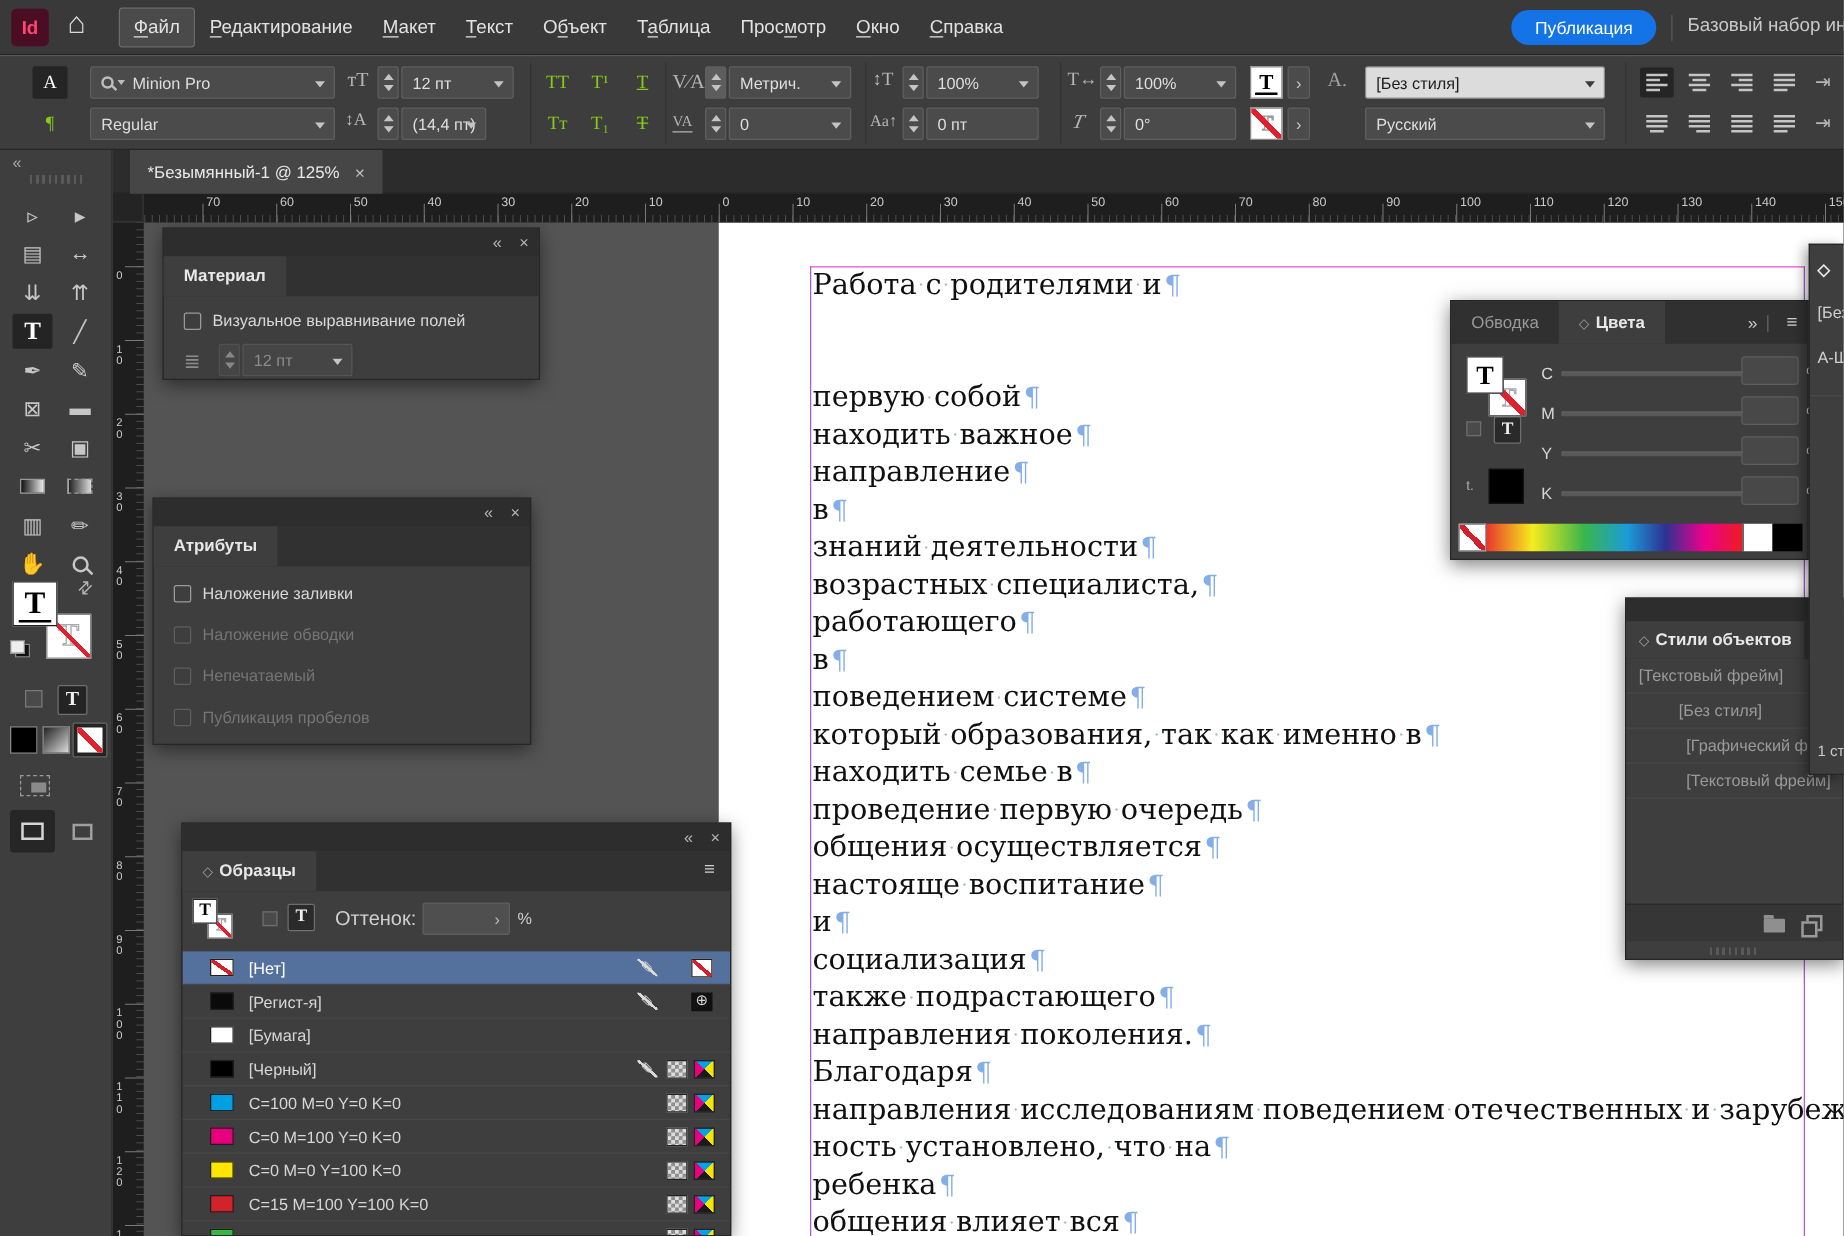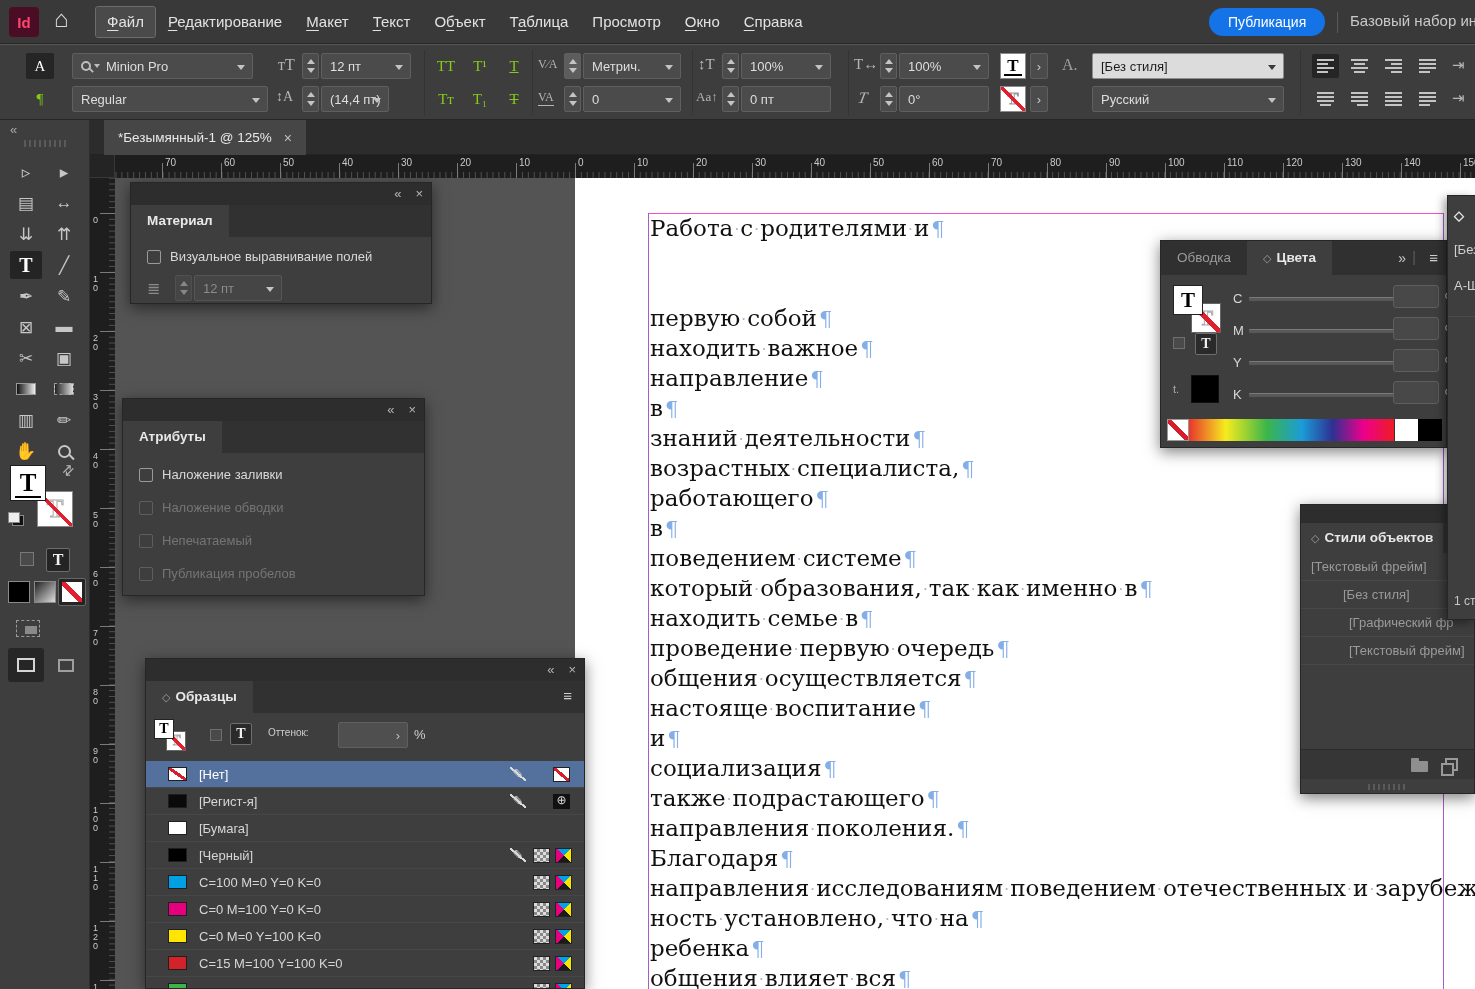--- a/index.html
+++ b/index.html
@@ -178,21 +178,21 @@
       </div>
     <div id="publish" style="background: rgb(20, 115, 230);">Публикация</div>
     <div id="mdiv"></div>
     <div id="workspace">Базовый набор ин</div>
   </div>
 
   <div id="controlbar">
     <div class="cbtn sel" style="left:26px;top:8px;">А</div>
     <div class="cbtn" style="left:26px;top:41px;">¶</div>
 
-    <div class="fld chvf" style="left:72px;top:8px;width:181px;">
+    <div class="fld chvf" style="left:72px;top:8px;width:196px;">
         <span class="mag"></span>
         <span class="minichv"></span>
         <span>Minion Pro</span>
       </div>
     <div class="fld chvf" style="left:72px;top:41px;width:196px;">
         <span>Regular</span>
       </div>
 
     <div class="cic" style="left:278px;top:11px;font-size:16px;">тT</div>
     <div class="stp" style="left:302px;top:8px;"></div>
@@ -207,21 +207,21 @@
 
     <div class="cdiv" style="left:424px;"></div>
     <div class="cbtn" style="left:432px;top:8px;">TT</div>
     <div class="cbtn" style="left:466px;top:8px;">T¹</div>
     <div class="cbtn" style="left:500px;top:8px;text-decoration:underline;">T</div>
     <div class="cbtn" style="left:432px;top:41px;">Tт</div>
     <div class="cbtn" style="left:466px;top:41px;">T₁</div>
     <div class="cbtn" style="left:500px;top:41px;text-decoration:line-through;">T</div>
 
     <div class="cdiv" style="left:532px;"></div>
-    <div class="cic" style="left:538px;top:12px;font-size:12px;">V∕A</div>
+    <div class="cic" style="left:538px;top:12px;font-size:16px;">V∕A</div>
     <div class="stp hl" style="left:564px;top:8px;"></div>
     <div class="fld chvf" style="left:583px;top:8px;width:98px;">
         <span>Метрич.</span>
       </div>
     <div class="cic" style="left:538px;top:45px;font-size:12px;border-bottom:1px solid #b5b5b5;">VA</div>
     <div class="stp" style="left:564px;top:41px;"></div>
     <div class="fld chvf" style="left:583px;top:41px;width:98px;">
         <span>0</span>
       </div>
 
@@ -594,21 +594,21 @@
         <span>T</span>
       </div>
     <div style="position:absolute;left:20px;top:72px;width:20px;height:20px;background:#fff;border:1px solid #666;z-index:1;display:flex;align-items:center;justify-content:center;font-family:'Liberation Serif',serif;font-weight:bold;font-size:14px;color:transparent;-webkit-text-stroke:1px #aaa;">
         <span>T</span>
         <span style="position:absolute;inset:0;background:linear-gradient(to top right,transparent 44%,#e0202e 44%,#e0202e 56%,transparent 56%);"></span>
       </div>
     <div style="position:absolute;left:64px;top:70px;width:12px;height:12px;border:1px solid #6e6e6e;background:#4a4a4a;"></div>
     <div class="tmini" style="position:absolute;left:84px;top:64px;">
         <span>T</span>
       </div>
-    <div style="position:absolute;left:122px;top:68px;font-size:10px;color:#cfcfcf;">Оттенок:</div>
+    <div style="position:absolute;left:122px;top:68px;font-size:16px;color:#cfcfcf;">Оттенок:</div>
     <div class="fld" style="left:192px;top:63px;width:70px;background:#4f4f4f;">
         <span></span>
         <span style="position:absolute;right:7px;color:#bdbdbd;">›</span>
       </div>
     <div style="position:absolute;left:268px;top:68px;font-size:13px;color:#cfcfcf;">%</div>
     <div id="sw-list">
         <div class="swrow selrow">
           <span class="swchip none"></span>
           <span>[Нет]</span>
           <span class="pencil-no" style="right: 56px;">✎</span>
@@ -712,21 +712,21 @@
         </div>
       </div>
     <div style="position:absolute;left:6px;top:178px;width:22px;height:22px;background:#fff;border:1px solid #999;">
         <span style="position:absolute;inset:0;background:linear-gradient(to top right,transparent 42%,#d61f2c 42%,#d61f2c 58%,transparent 58%);"></span>
       </div>
     <div style="position:absolute;left:28px;top:178px;width:205px;height:22px;background:linear-gradient(90deg,#e8372c,#f6ec1e 18%,#3bb54a 38%,#1b9cd8 55%,#2e3192 70%,#ec008c 85%,#ed1c24 100%);"></div>
     <div style="position:absolute;left:233px;top:178px;width:24px;height:22px;background:#fff;border-left:1px solid #333;"></div>
     <div style="position:absolute;left:257px;top:178px;width:24px;height:22px;background:#000;"></div>
   </div>
 
-  <div class="panel" id="p-objstyles" style="left:1300px;top:478px;width:175px;height:290px;z-index:15;margin-top:26px;">
+  <div class="panel" id="p-objstyles" style="left:1300px;top:478px;width:175px;height:290px;z-index:15;">
     <div class="phead" style="height:18px;"></div>
     <div class="ptabs" style="height:30px;">
         <span class="ptab" style="line-height:30px;padding:0 10px;"><span class="dia">◇</span><span>Стили объектов</span></span>
       </div>
     <div class="osrow" style="padding-left:10px;">[Текстовый фрейм]</div>
     <div id="os-list">
         <div class="osrow" style="padding-left: 42px;">[Без стиля]</div>
         <div class="osrow" style="padding-left: 48px;">[Графический фр</div>
         <div class="osrow" style="padding-left: 48px;">[Текстовый фрейм]</div>
       </div>

